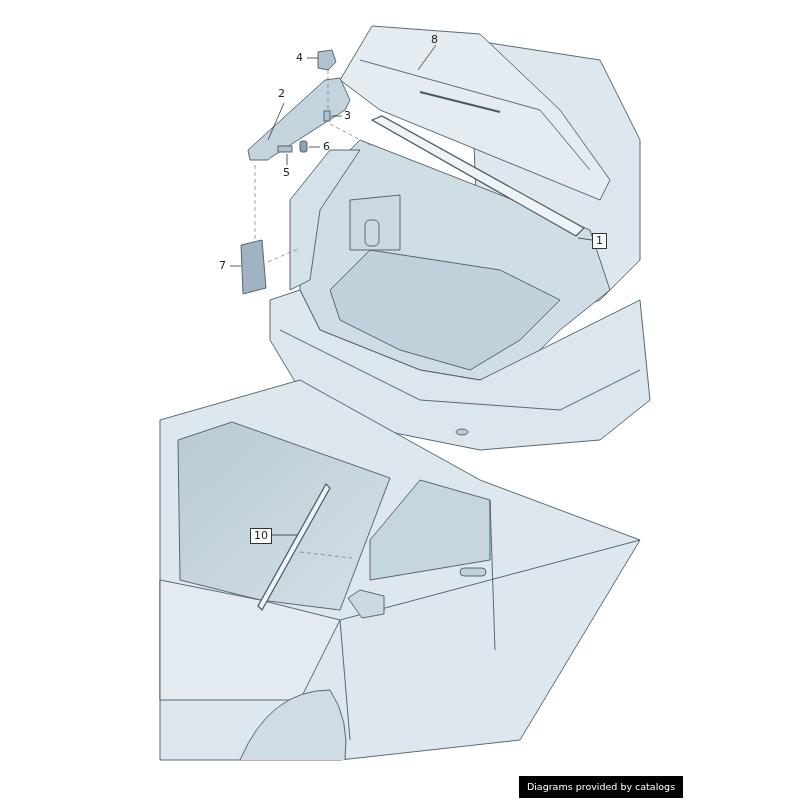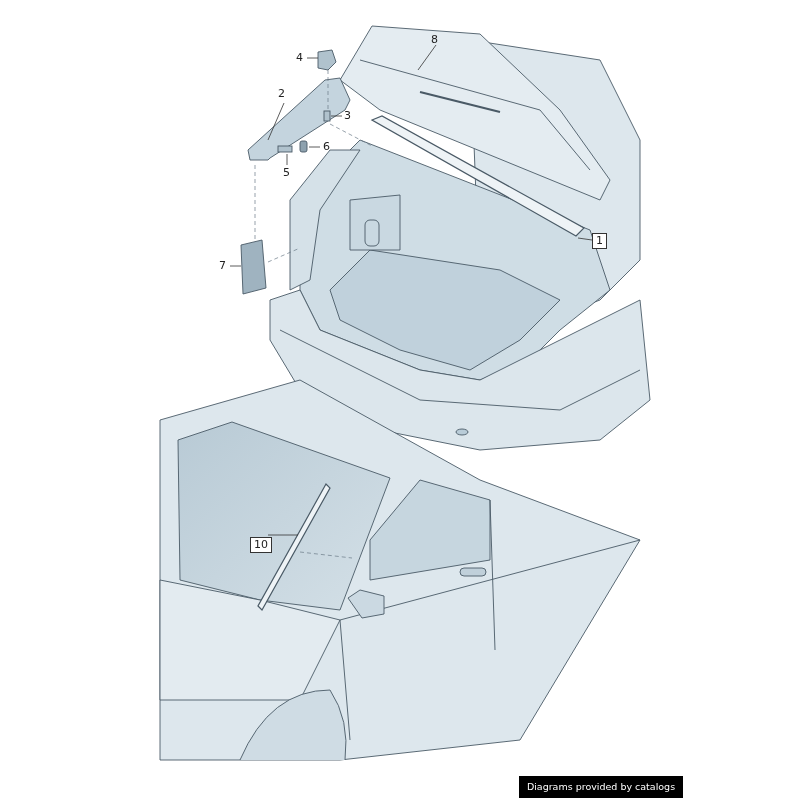--- a/index.html
+++ b/index.html
@@ -105,15 +105,15 @@
 </svg>
 
 <div class="callout" style="left:296px;top:52px;">4</div>
 <div class="callout" style="left:431px;top:34px;">8</div>
 <div class="callout" style="left:278px;top:88px;">2</div>
 <div class="callout" style="left:344px;top:110px;">3</div>
 <div class="callout" style="left:323px;top:141px;">6</div>
 <div class="callout" style="left:283px;top:167px;">5</div>
 <div class="callout" style="left:219px;top:260px;">7</div>
 <div class="callout boxed" style="left:592px;top:233px;">1</div>
-<div class="callout boxed" style="left:250px;top:528px;margin-top:9px;">10</div>
+<div class="callout boxed" style="left:250px;top:528px;">10</div>
 
 <div class="footer">Diagrams provided by catalogs parts</div>
 
 </body></html>

